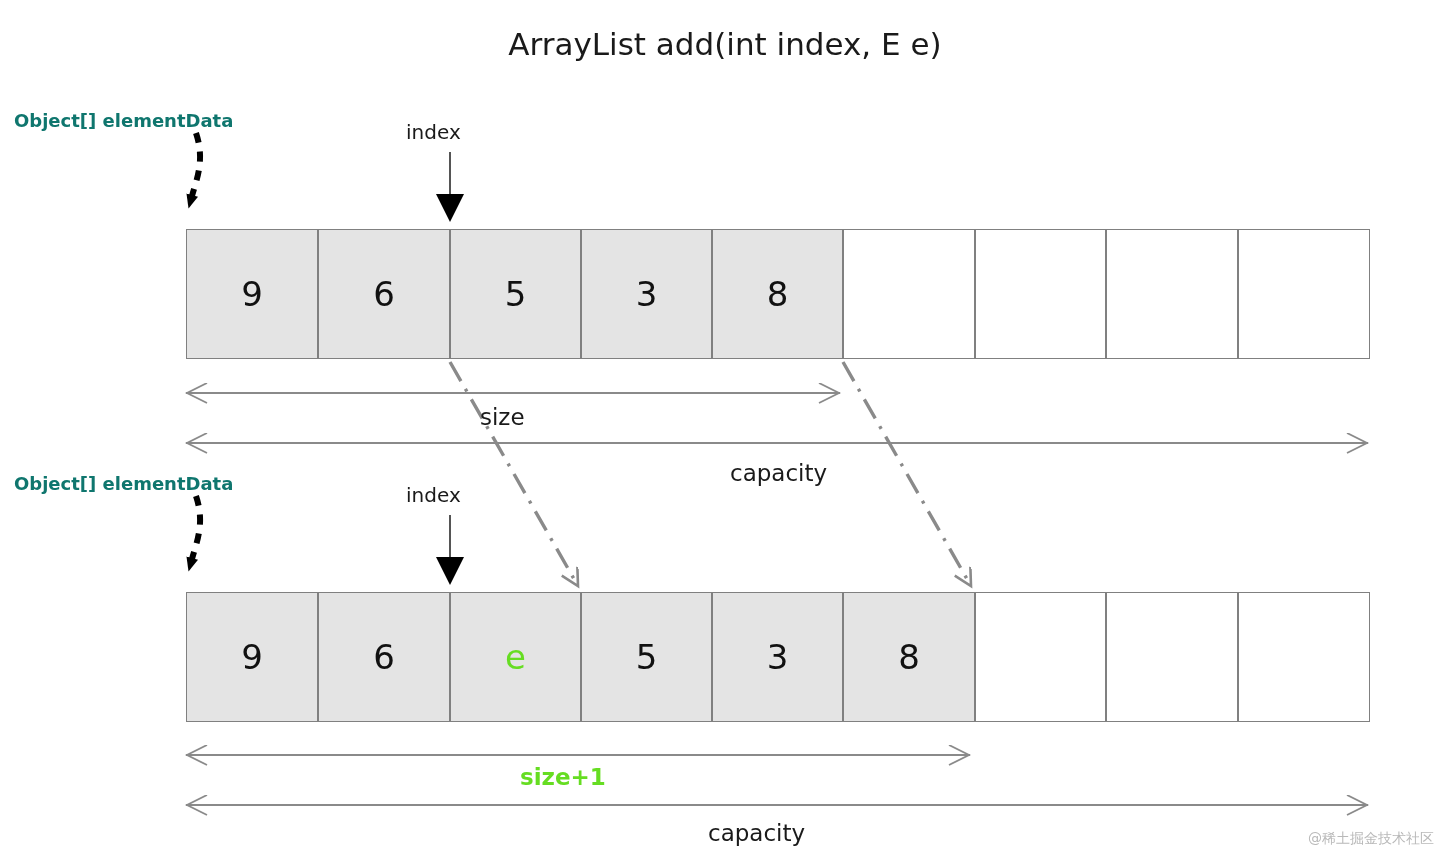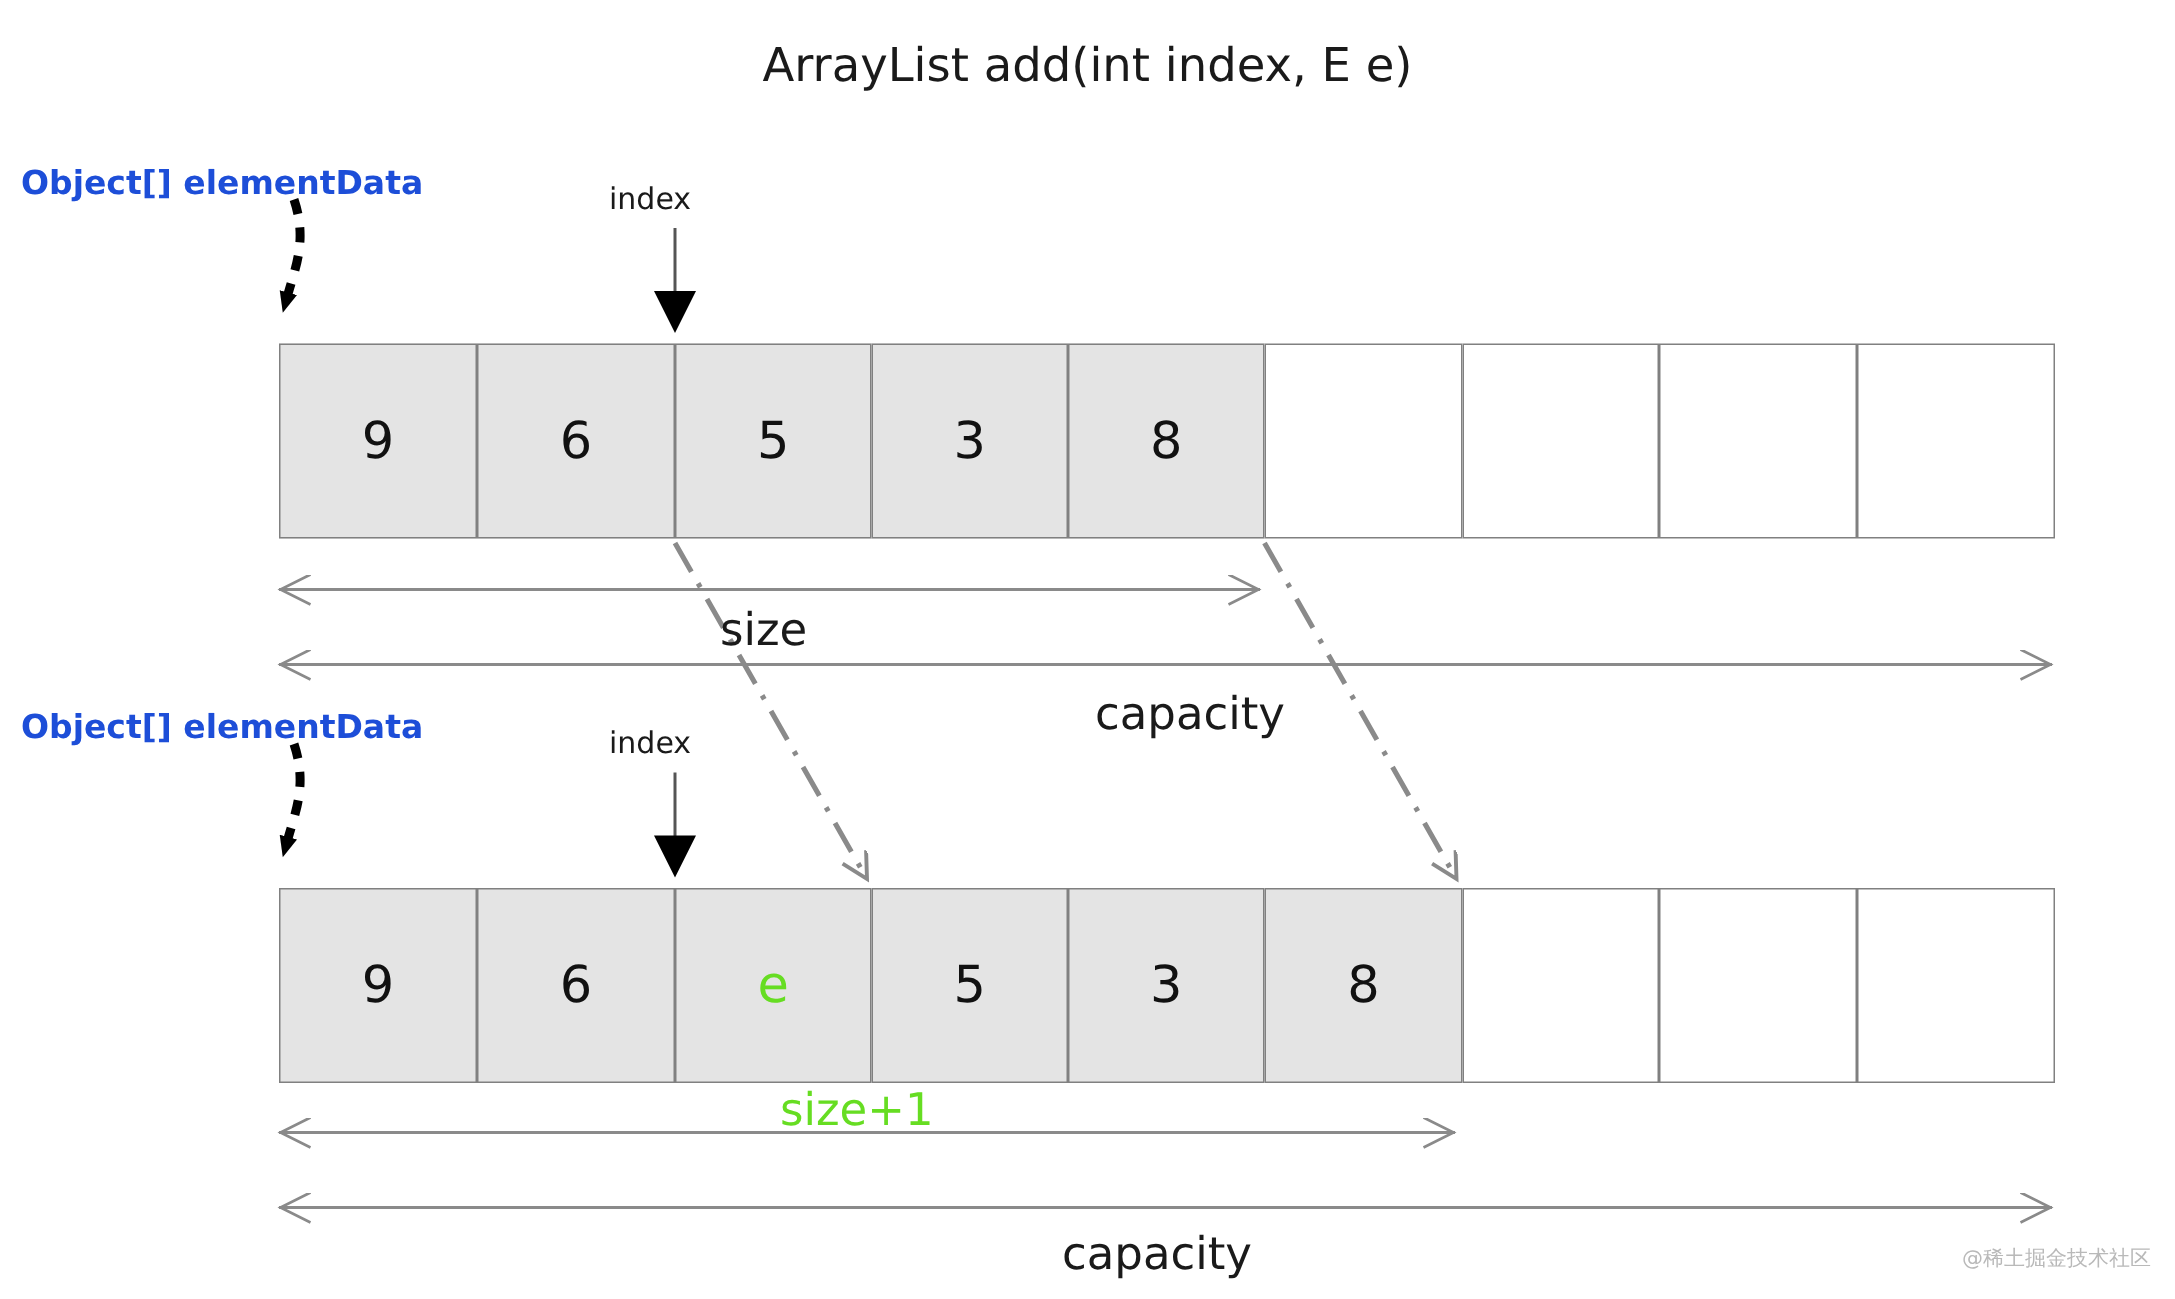--- a/index.html
+++ b/index.html
@@ -31,30 +31,30 @@
   }
   .title {
     font-size: 31px;
     color: #1a1a1a;
     left: 0;
     top: 29px;
     width: 1450px;
     text-align: center;
   }
   .ptr-label {
-    font-size: 22px;
-    color: #1d4ed8;
+    font-size: 18px;
+    color: #0f766e;
     font-weight: bold;
   }
   .index-label {
     font-size: 20px;
     color: #1a1a1a;
   }
   .dim-label {
-    font-size: 30px;
+    font-size: 23px;
     color: #1a1a1a;
   }
   .dim-label.green {
     color: #66dd22;
   }
   .cell {
     position: absolute;
     box-sizing: border-box;
     border: 1.5px solid #808080;
     display: flex;
@@ -180,17 +180,17 @@
       <span class="val"></span>
     </div>
     <div class="cell empty" style="left:1106px; top:592px; width:132px; height:130px;">
       <span class="val"></span>
     </div>
     <div class="cell empty" style="left:1238px; top:592px; width:132px; height:130px;">
       <span class="val"></span>
     </div>
   </div>
 
-  <div class="txt dim-label green" style="left:520px; top:726px;">size+1</div>
+  <div class="txt dim-label green" style="left:520px; top:766px;font-weight:bold;">size+1</div>
   <div class="txt dim-label" style="left:708px; top:822px;">capacity</div>
 
   <div class="watermark">@稀土掘金技术社区</div>
 </div>
 
 </body></html>

